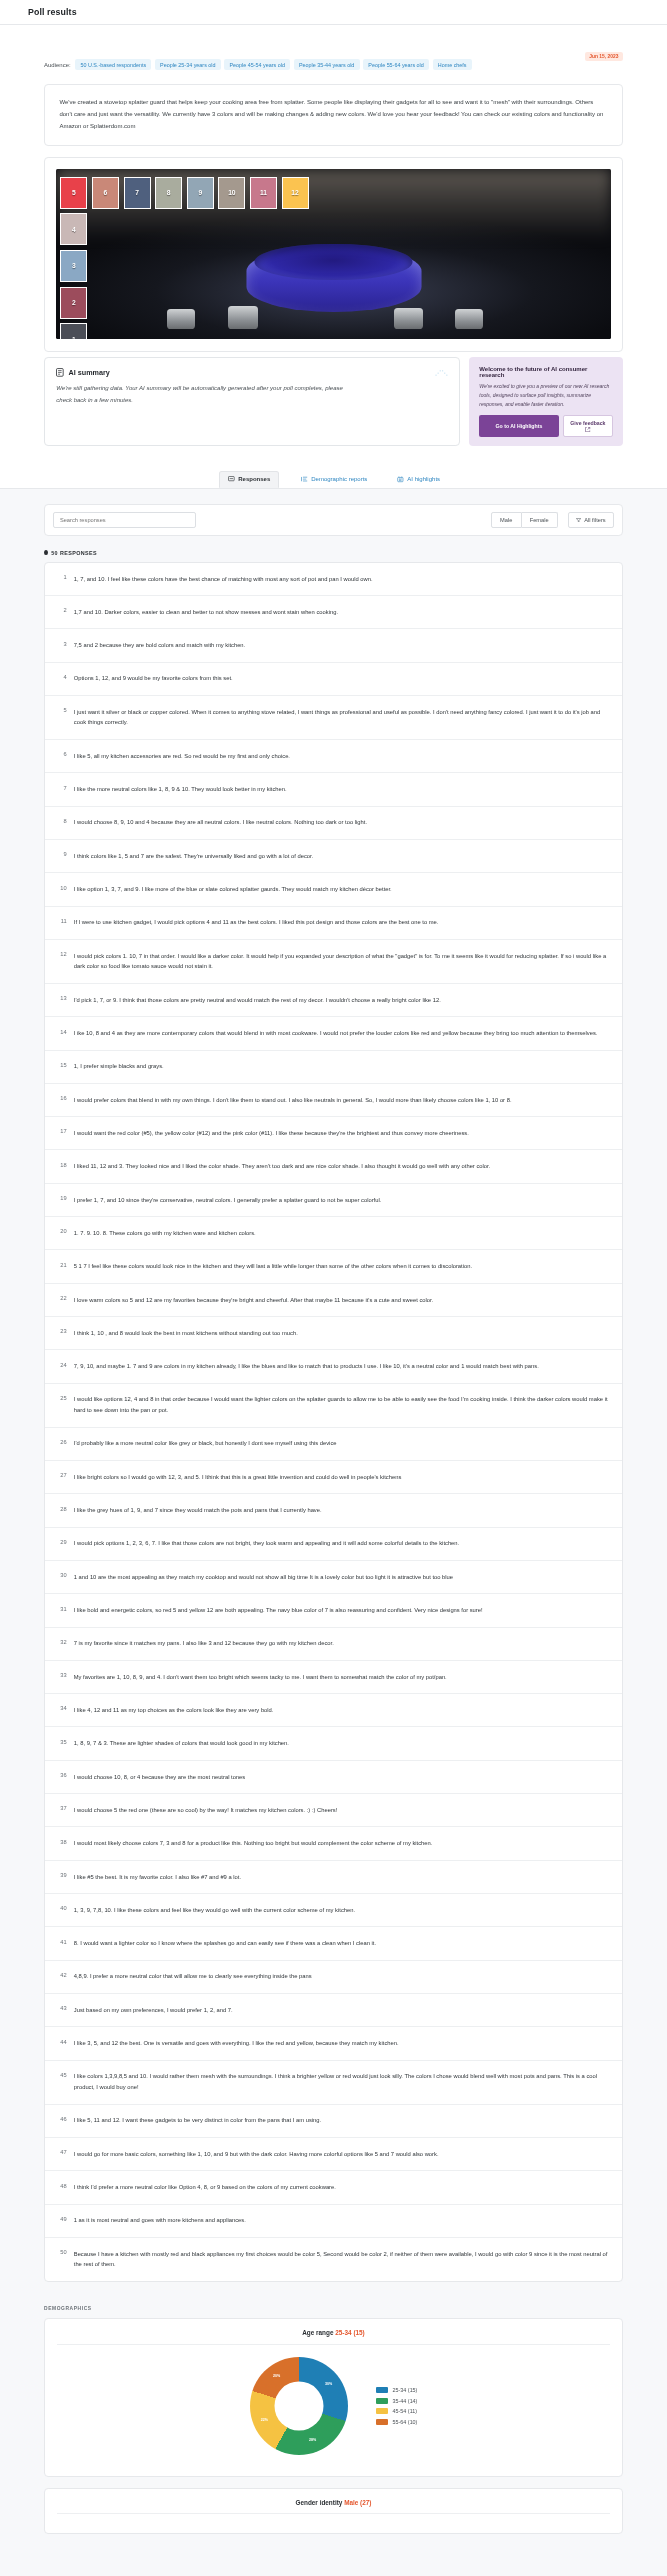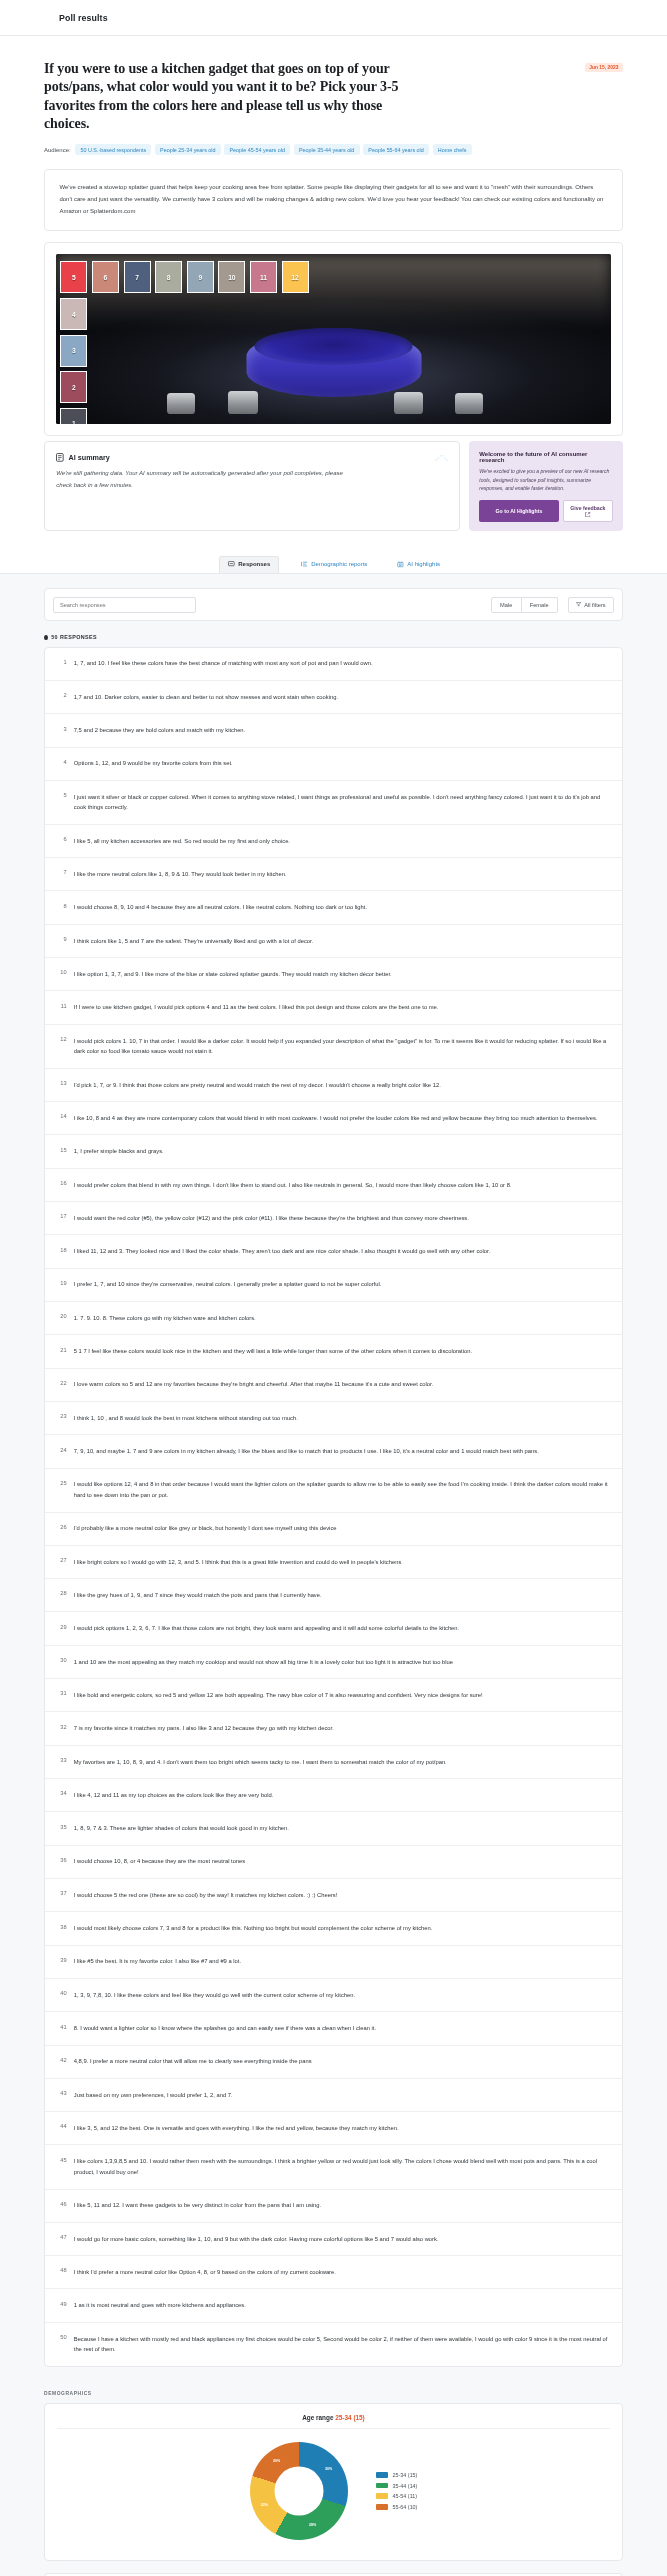--- a/index.html
+++ b/index.html
@@ -5,22 +5,22 @@
   * { box-sizing: border-box; margin: 0; padding: 0; }
   html, body { width: 667px; }
   body {
     font-family: "Liberation Sans", sans-serif;
     background: #f7f8fa;
     color: #2b2f33;
     font-size: 6.7px;
     -webkit-font-smoothing: antialiased;
   }
   .topbar {
-    height: 36px; background: #fff; border-bottom: 0.5px solid #e6e8eb;
-    display: flex; align-items: center; padding-left: 59px;
+    height: 25px; background: #fff; border-bottom: 0.5px solid #e6e8eb;
+    display: flex; align-items: center; padding-left: 28px;
   }
   .topbar-title { font-size: 8.8px; font-weight: 700; color: #22262a; letter-spacing: 0.1px; }
 
   .page { padding: 0 44px; background: #fff; }
   .qhead { padding-top: 24px; position: relative; }
   .qtitle {
     font-family: "Liberation Serif", serif;
     font-size: 14px; font-weight: 700; line-height: 1.32;
     max-width: 361px; color: #1c2024; letter-spacing: -0.1px;
   }
@@ -197,21 +197,20 @@
 </head>
 <body>
 
 <div class="topbar">
   <div class="topbar-title">Poll results</div>
 </div>
 
 <div class="page">
   <div class="qhead">
     <div class="date-badge">Jun 15, 2023</div>
-    <h1 class="qtitle">If you were to use a kitchen gadget that goes on top of your pots/pans, what color would you want it to be? Pick your 3-5 favorites from the colors here and please tell us why those choices.</h1>
     <div class="audience-row">
       <span class="audience-label">Audience:</span>
       <span class="chip">50 U.S.-based respondents</span>
       <span class="chip">People 25-34 years old</span>
       <span class="chip">People 45-54 years old</span>
       <span class="chip">People 35-44 years old</span>
       <span class="chip">People 55-64 years old</span>
       <span class="chip">Home chefs</span>
     </div>
   </div>

